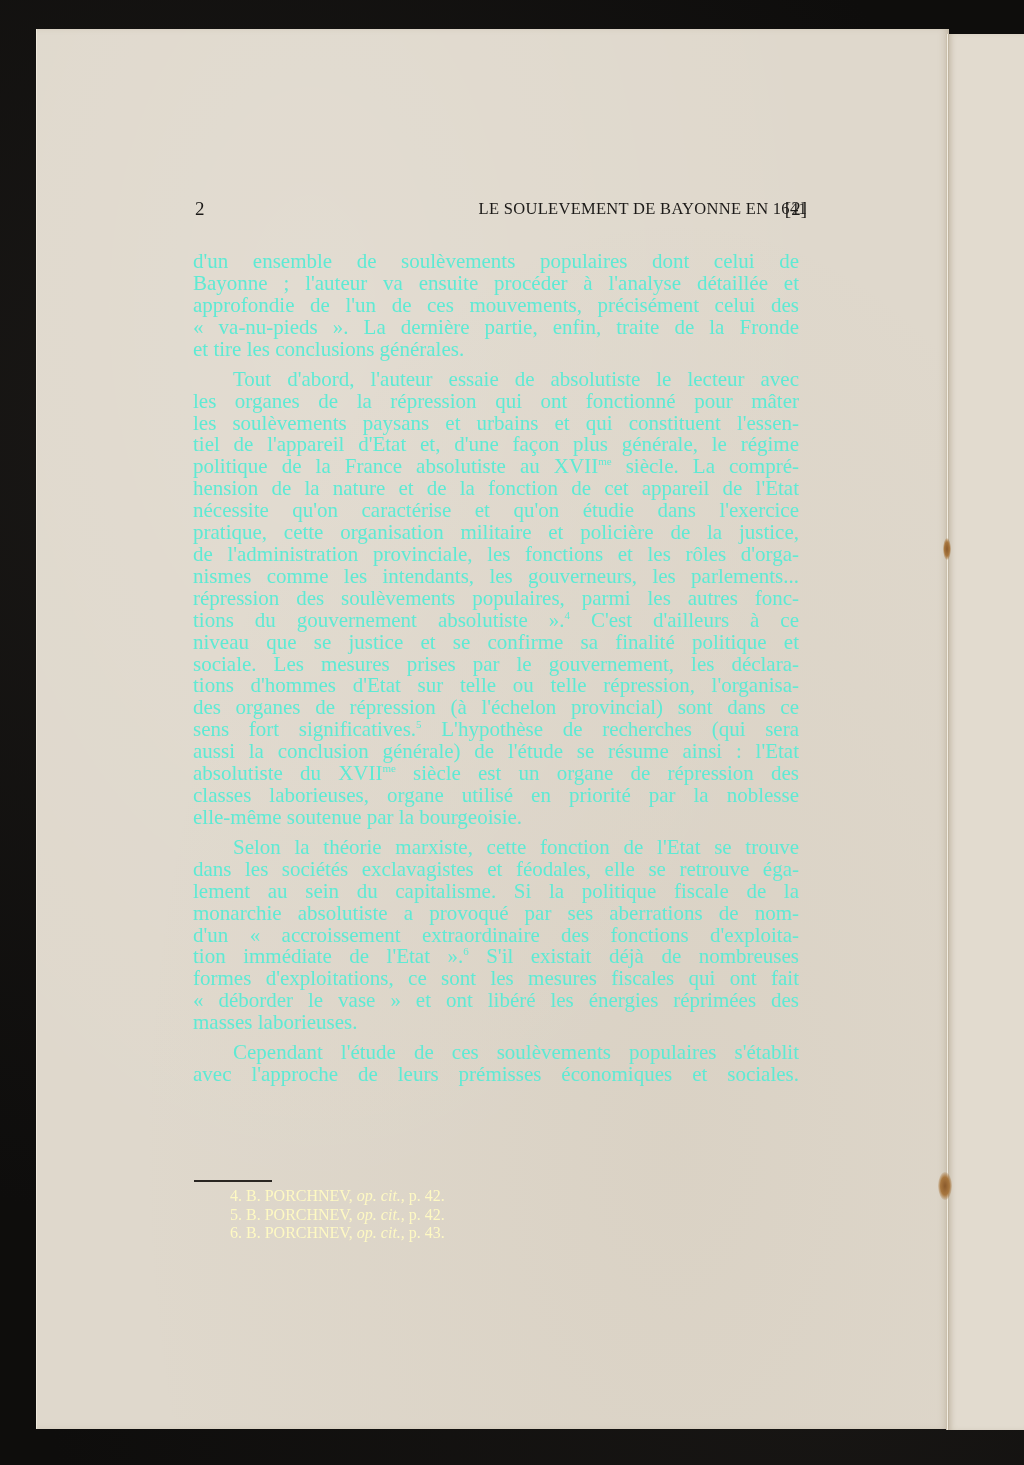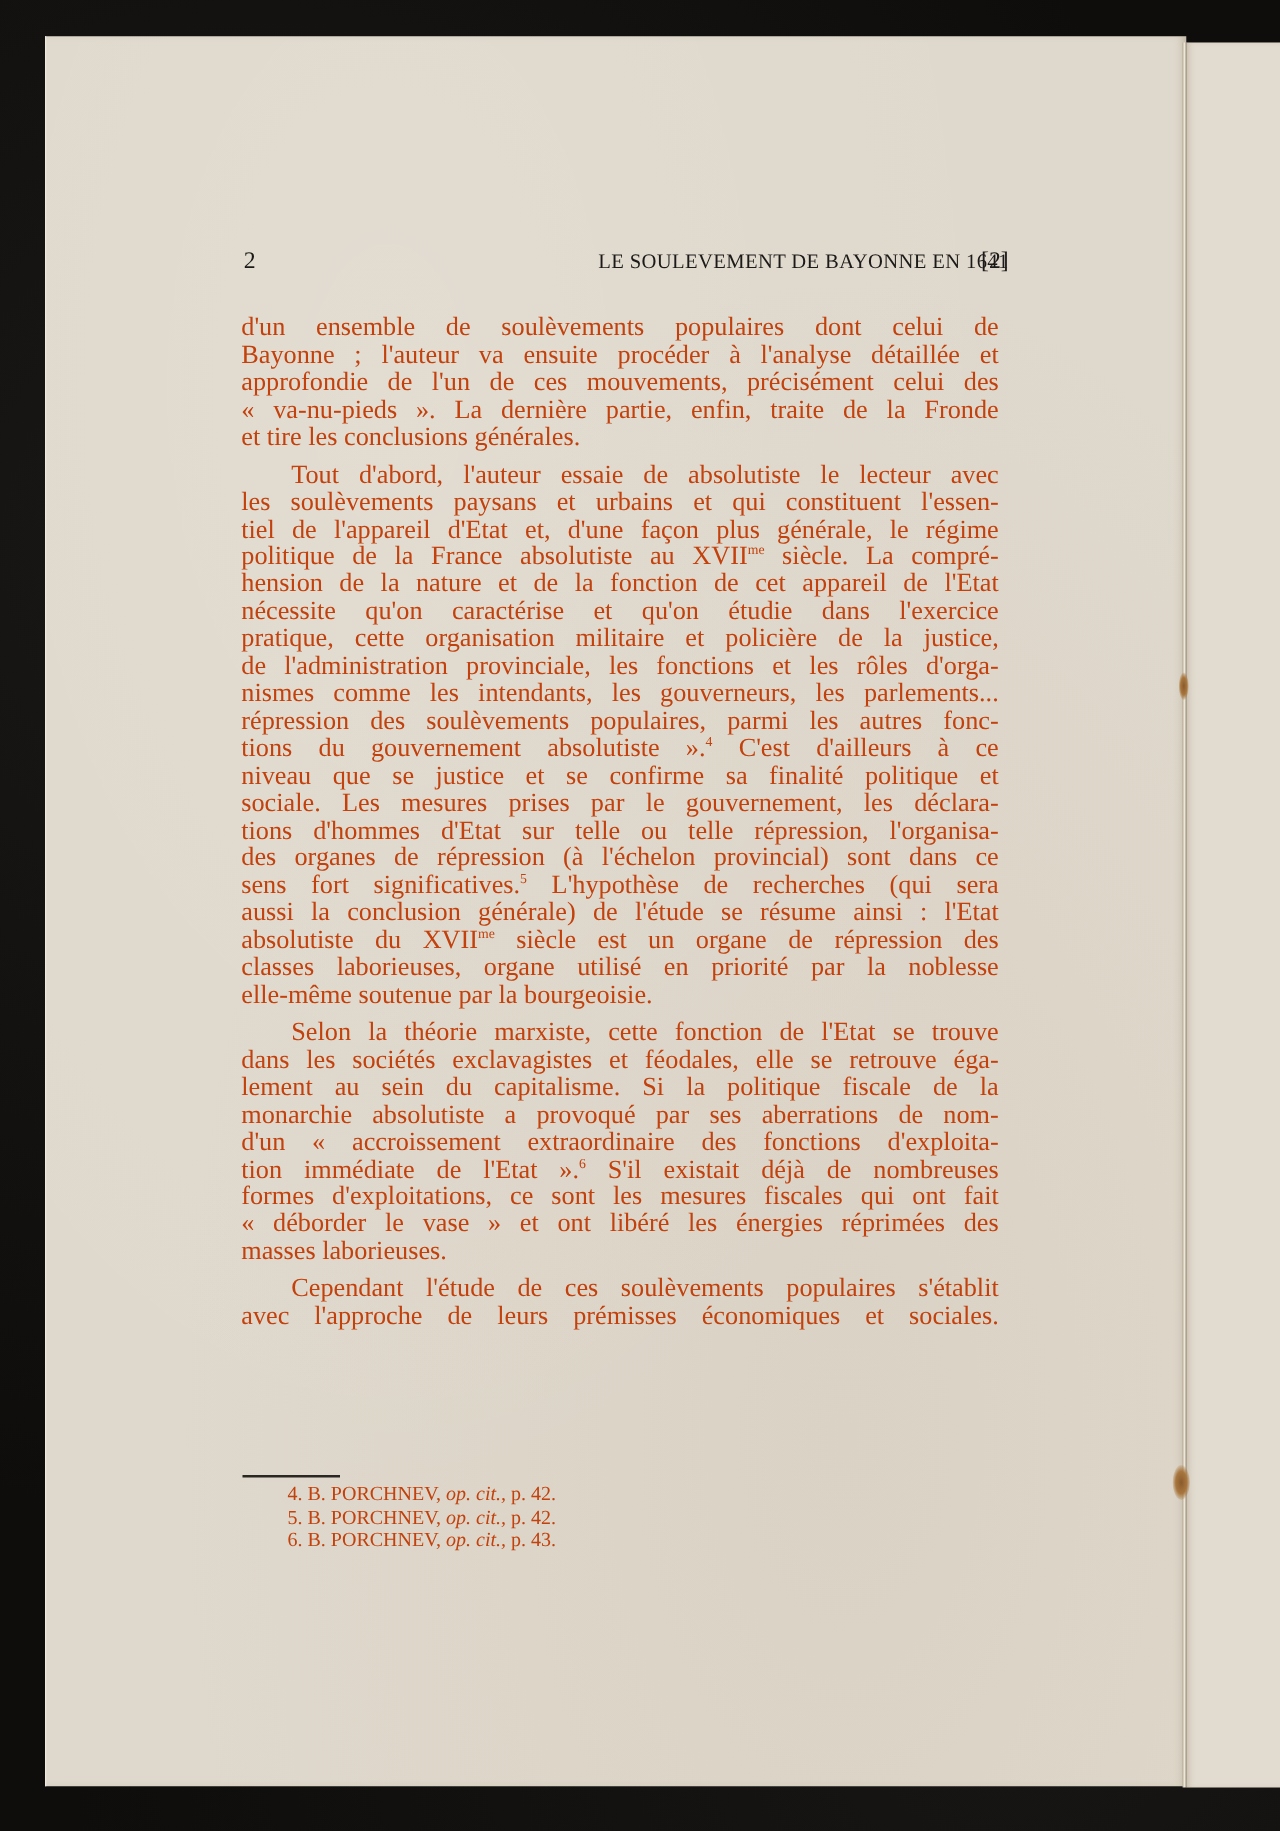--- a/index.html
+++ b/index.html
@@ -43,33 +43,33 @@
   .running-head {
     position:absolute; left:195px; top:198px; width:612px; height:26px;
     color:#1c1a18; font-size:17px;
   }
   .rh-page { position:absolute; left:0; top:0; font-size:19px; }
   .rh-title { position:absolute; left:0; right:0; text-align:right; top:1px; font-size:16.5px; letter-spacing:0.3px; }
   .rh-bracket { position:absolute; right:0; top:0; font-size:19px; }
 
   .body-text {
     position:absolute; left:193px; top:251px; width:606px;
-    color:#c2410c; font-size:21px; line-height:21.9px;
+    color:#5eead4; font-size:21px; line-height:21.9px;
   }
   .para { margin:0 0 8.2px 0; text-align:justify; text-align-last:justify; }
   .para .line { display:block; text-align:justify; text-align-last:justify; white-space:nowrap; }
   .para .line.last { text-align-last:left; }
   .indent { padding-left:40px; }
   sup { font-size:11px; line-height:0; vertical-align:super; }
 
   .footnote-rule {
     position:absolute; left:194px; top:1180px; width:78px; height:2px; background:#2a2622;
   }
   .footnotes {
-    position:absolute; left:230px; top:1187px; color:#c2410c; font-size:16px; line-height:18.5px;
+    position:absolute; left:230px; top:1187px; color:#fef9c3; font-size:16px; line-height:18.5px;
   }
   .footnote { display:block; white-space:nowrap; }
   .footnote i { font-style:italic; }
 </style>
 </head>
 <body>
 
 <div class="scan-bg"></div>
 <div class="page-left"></div>
 <div class="page-right"></div>
@@ -86,20 +86,21 @@
 <div class="body-text" id="body-text">
     <div class="para">
       <span class="line">d'un ensemble de soulèvements populaires dont celui de</span>
       <span class="line">Bayonne ; l'auteur va ensuite procéder à l'analyse détaillée et</span>
       <span class="line">approfondie de l'un de ces mouvements, précisément celui des</span>
       <span class="line">« va-nu-pieds ». La dernière partie, enfin, traite de la Fronde</span>
       <span class="line last">et tire les conclusions générales.</span>
     </div>
     <div class="para">
       <span class="line indent">Tout d'abord, l'auteur essaie de absolutiste le lecteur avec</span>
+      <span class="line">les organes de la répression qui ont fonctionné pour mâter</span>
       <span class="line">les soulèvements paysans et urbains et qui constituent l'essen-</span>
       <span class="line">tiel de l'appareil d'Etat et, d'une façon plus générale, le régime</span>
       <span class="line">politique de la France absolutiste au XVII<sup>me</sup> siècle. La compré-</span>
       <span class="line">hension de la nature et de la fonction de cet appareil de l'Etat</span>
       <span class="line">nécessite qu'on caractérise et qu'on étudie dans l'exercice</span>
       <span class="line">pratique, cette organisation militaire et policière de la justice,</span>
       <span class="line">de l'administration provinciale, les fonctions et les rôles d'orga-</span>
       <span class="line">nismes comme les intendants, les gouverneurs, les parlements...</span>
       <span class="line">répression des soulèvements populaires, parmi les autres fonc-</span>
       <span class="line">tions du gouvernement absolutiste ».<sup>4</sup> C'est d'ailleurs à ce</span>

